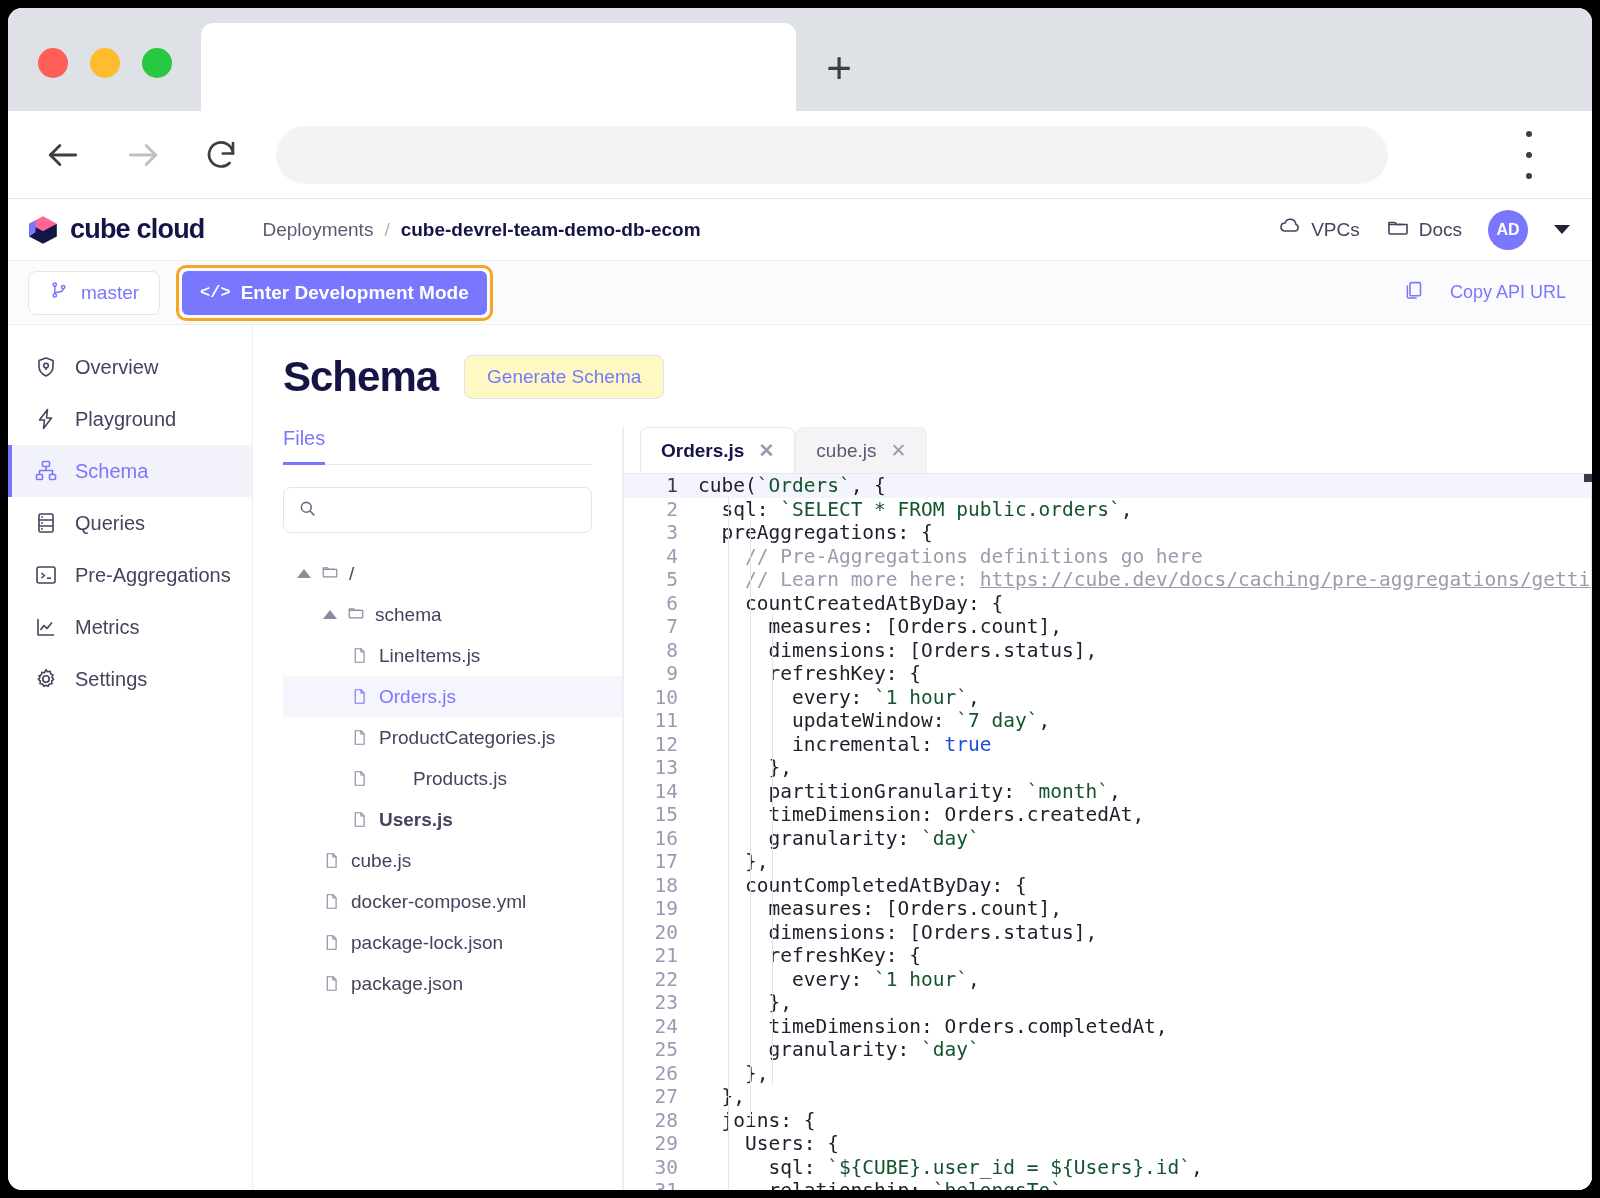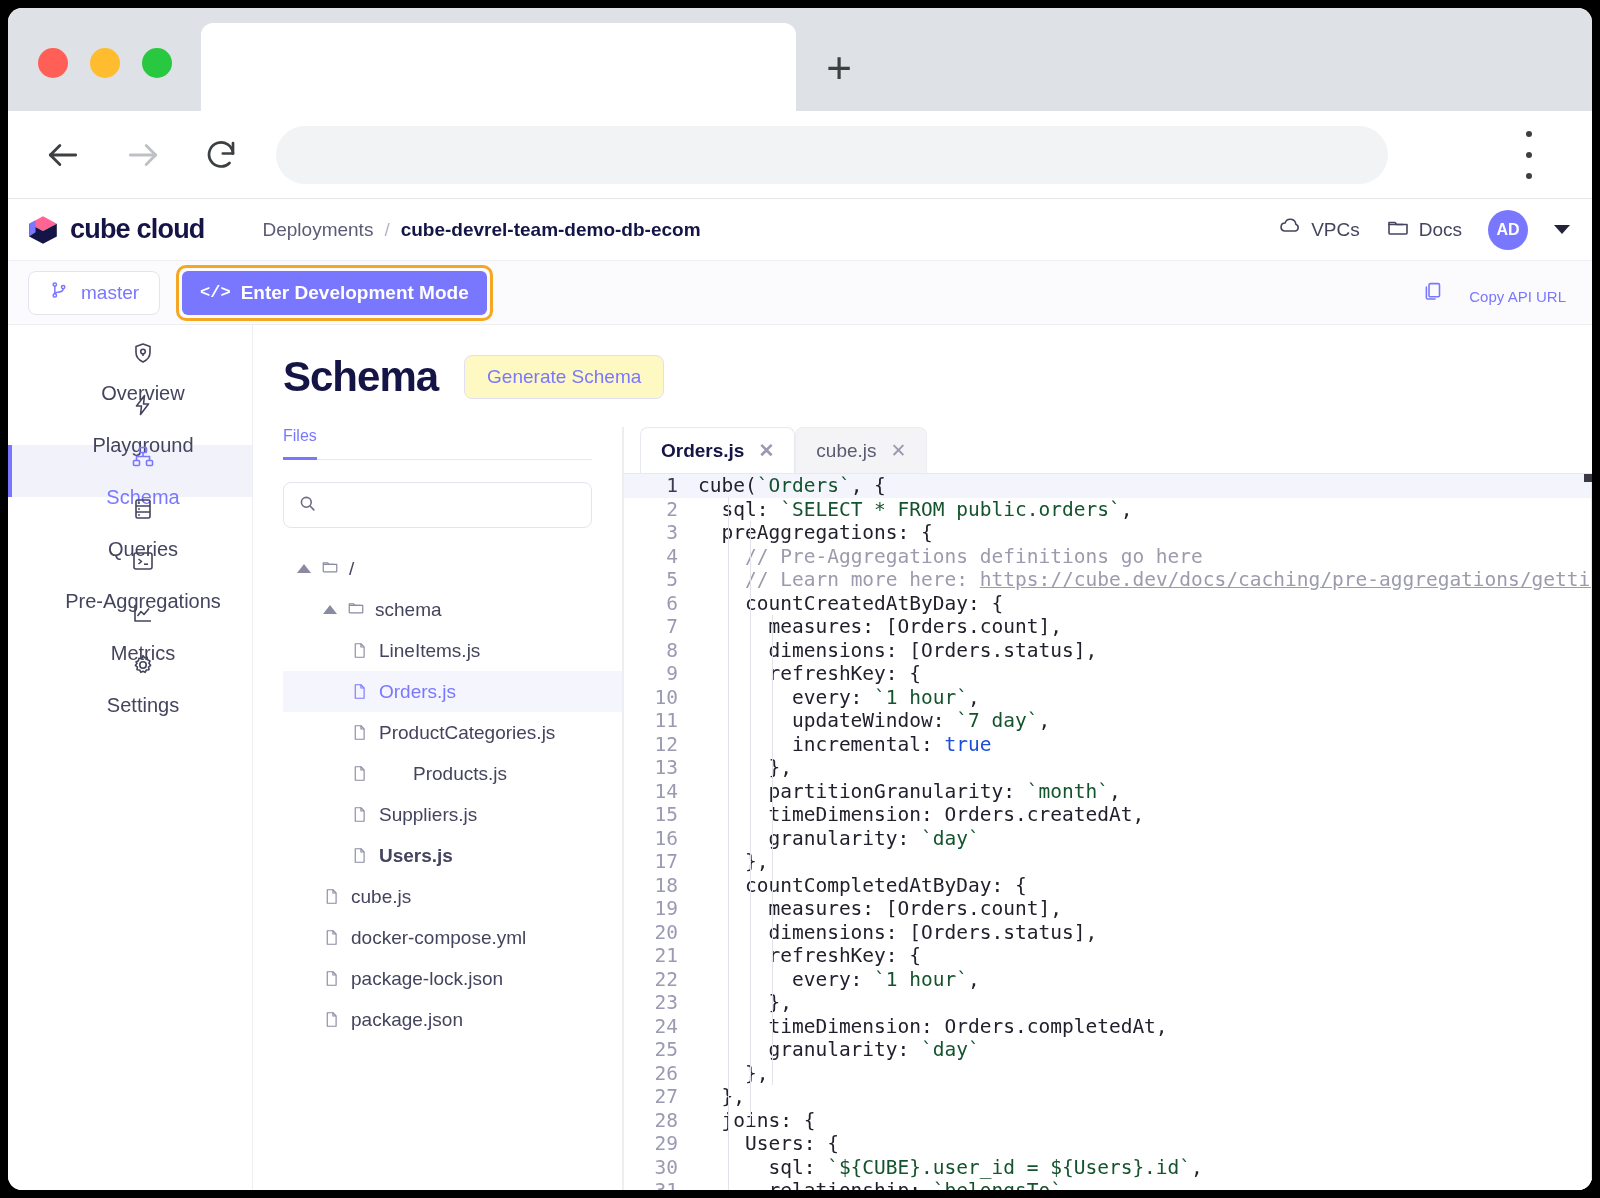--- a/index.html
+++ b/index.html
@@ -164,42 +164,41 @@
     background: #7a77ff;
     border: none; border-radius: 6px;
     color: #fff; font-size: 19px; font-weight: 600;
     display: flex; align-items: center; gap: 10px;
     font-family: "Liberation Sans", sans-serif;
     cursor: pointer;
   }
   .code-glyph { font-family: "Liberation Mono", monospace; font-size: 17px; }
   .copy-api {
     position: absolute; right: 26px;
-    display: flex; align-items: flex-end; gap: 26px;
-    font-size: 15px; color: #7a77ff; cursor: pointer;
+    display: flex; align-items: center; gap: 26px;
+    font-size: 18px; color: #7a77ff; cursor: pointer;
   }
 
   
   .body-row { display: flex; height: 907px; }
 
   
   .sidebar {
     width: 245px;
     background: #fff;
     border-right: 1px solid #eceef2;
     padding-top: 16px;
     flex-shrink: 0;
   }
   .side-item {
     height: 52px;
     display: flex; align-items: center; gap: 17px;
     padding-left: 26px;
     font-size: 20px; color: #44445e;
     cursor: pointer;
-    flex-direction: column;
   }
   .side-item.active {
     background: #f2f2fb;
     color: #7a77ff;
     border-left: 4px solid #7a77ff;
     padding-left: 22px;
   }
   .side-item.active .ico svg { stroke: #7a77ff; }
   .ico { width: 24px; height: 24px; display: flex; align-items: center; justify-content: center; }
 
@@ -232,21 +231,21 @@
 
   
   .files-panel {
     width: 370px;
     flex-shrink: 0;
     padding-left: 30px;
     border-right: 1px solid #eceef2;
   }
   .files-tab {
     display: inline-block;
-    font-size: 16px; color: #7a77ff;
+    font-size: 20px; color: #7a77ff;
     padding-bottom: 12px;
     border-bottom: 3px solid #7a77ff;
     cursor: pointer;
   }
   .files-tab-rule {
     height: 1px; background: #e8e8f0;
     margin-right: 30px; margin-top: -1px;
   }
   .search-box {
     margin: 22px 30px 0 0;
@@ -608,29 +607,20 @@
             </div>
             <div class="tree-row" style="padding-left:68px;gap:44px;">
               <span class="file-ico">
                   <svg width="17" height="21" viewBox="0 0 24 24" fill="none" stroke="#8a8aa3" stroke-width="1.6" stroke-linejoin="round">
                     <path d="M6 2.5h8l4.5 4.5v14.5H6z"></path>
                     <path d="M14 2.5V7h4.5"></path>
                   </svg>
                 </span>
               <span>Products.js</span>
             </div>
-            <div class="tree-row" style="padding-left:68px;">
-              <span class="file-ico">
-                  <svg width="17" height="21" viewBox="0 0 24 24" fill="none" stroke="#8a8aa3" stroke-width="1.6" stroke-linejoin="round">
-                    <path d="M6 2.5h8l4.5 4.5v14.5H6z"></path>
-                    <path d="M14 2.5V7h4.5"></path>
-                  </svg>
-                </span>
-              <span>Suppliers.js</span>
-            </div>
             <div class="tree-row" style="padding-left:68px;font-weight:bold;">
               <span class="file-ico">
                   <svg width="17" height="21" viewBox="0 0 24 24" fill="none" stroke="#8a8aa3" stroke-width="1.6" stroke-linejoin="round">
                     <path d="M6 2.5h8l4.5 4.5v14.5H6z"></path>
                     <path d="M14 2.5V7h4.5"></path>
                   </svg>
                 </span>
               <span>Users.js</span>
             </div>
             <div class="tree-row" style="padding-left:40px;">

